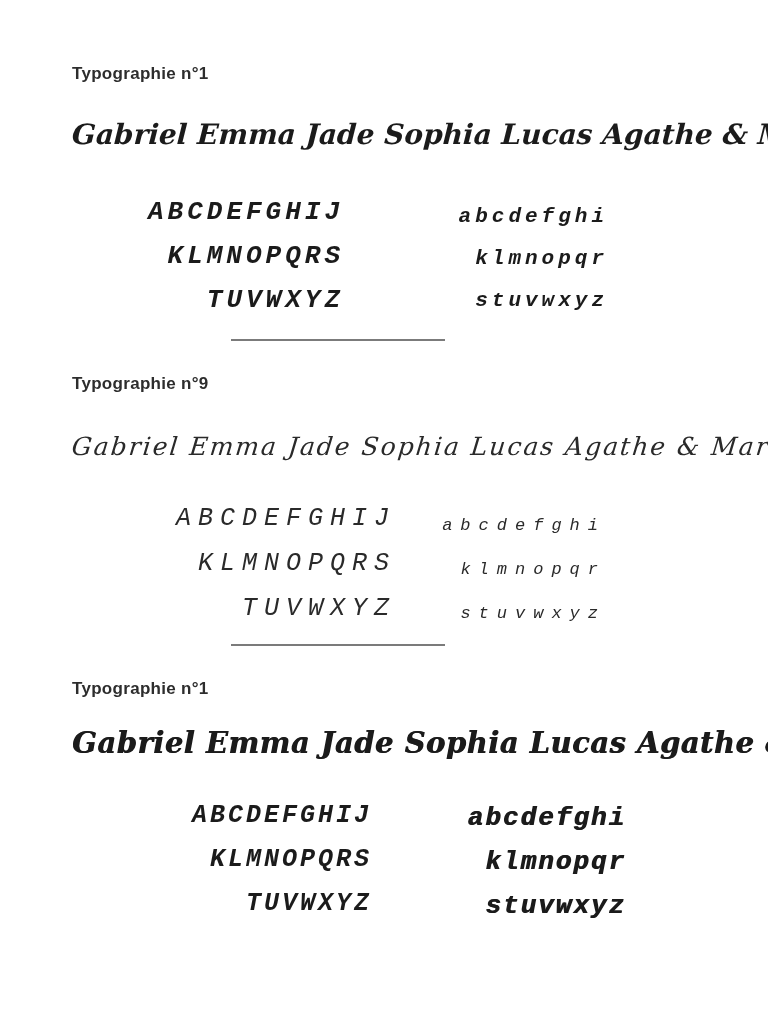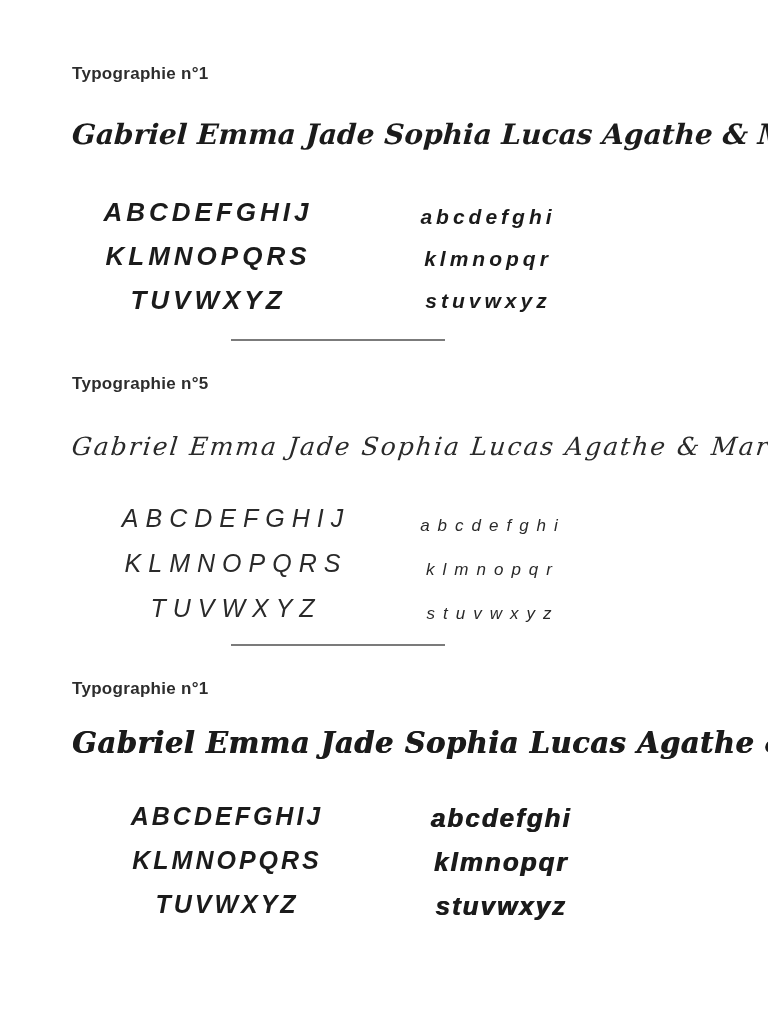--- a/index.html
+++ b/index.html
@@ -28,23 +28,23 @@
   .sample {
     position: absolute;
     margin: 0;
     white-space: nowrap;
     color: #1b1b1b;
     font-family: "DejaVu Serif", serif;
     font-style: italic;
   }
   .alpha-col {
     position: absolute;
-    text-align: center;
+    text-align: right;
     color: #1b1b1b;
-    font-family: Liberation Sans, sans-serif;
+    font-family: Liberation Mono, monospace;
     font-style: italic;
     white-space: nowrap;
   }
   .divider {
     position: absolute;
     height: 2px;
     width: 214px;
     left: 231px;
     background: #7b7b7b;
   }
@@ -85,21 +85,21 @@
   </div>
 
   <div class="alpha-col" id="s1-lower">
     <div>abcdefghi</div>
     <div>klmnopqr</div>
     <div>stuvwxyz</div>
   </div>
 
   <div class="divider" id="divider-1"></div>
 
-  <h2 class="section-title" id="s2-title">Typographie n°5</h2>
+  <h2 class="section-title" id="s2-title">Typographie n°9</h2>
 
   <p class="sample" id="s2-sample">Gabriel Emma Jade Sophia Lucas Agathe &amp; Margot</p>
 
   <div class="alpha-col" id="s2-upper">
     <div>ABCDEFGHIJ</div>
     <div>KLMNOPQRS</div>
     <div>TUVWXYZ</div>
   </div>
 
   <div class="alpha-col" id="s2-lower">

